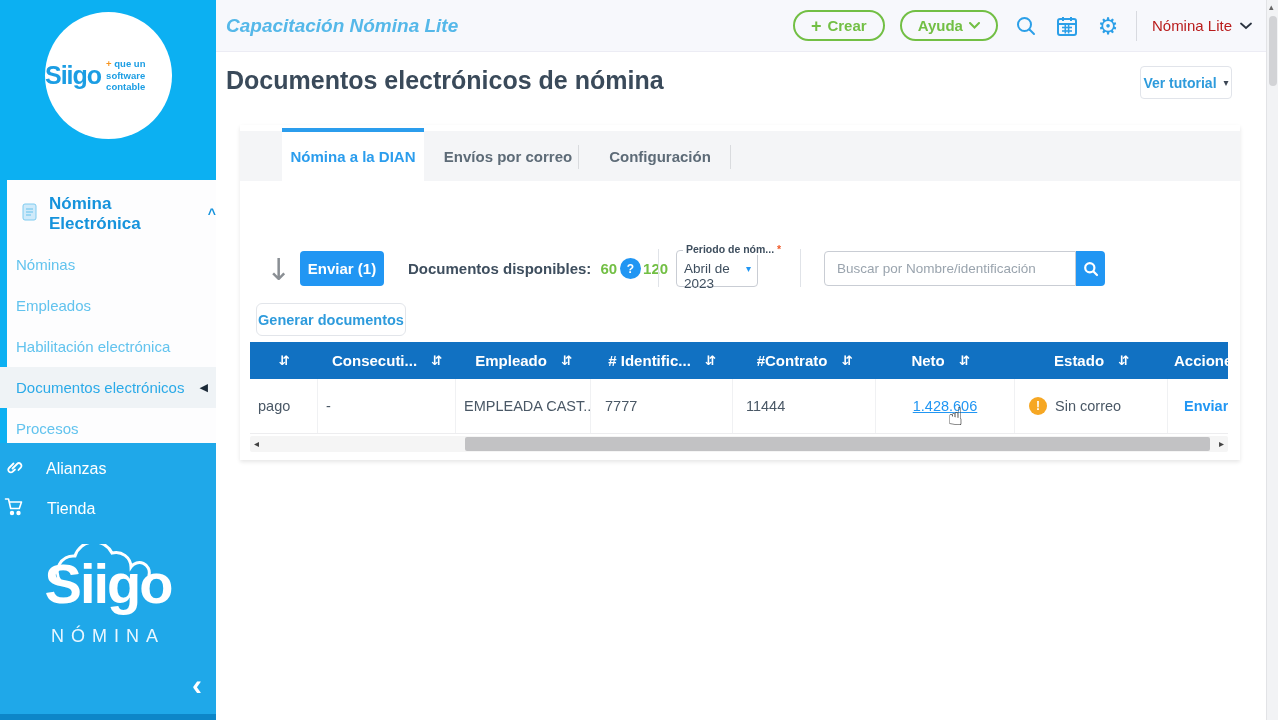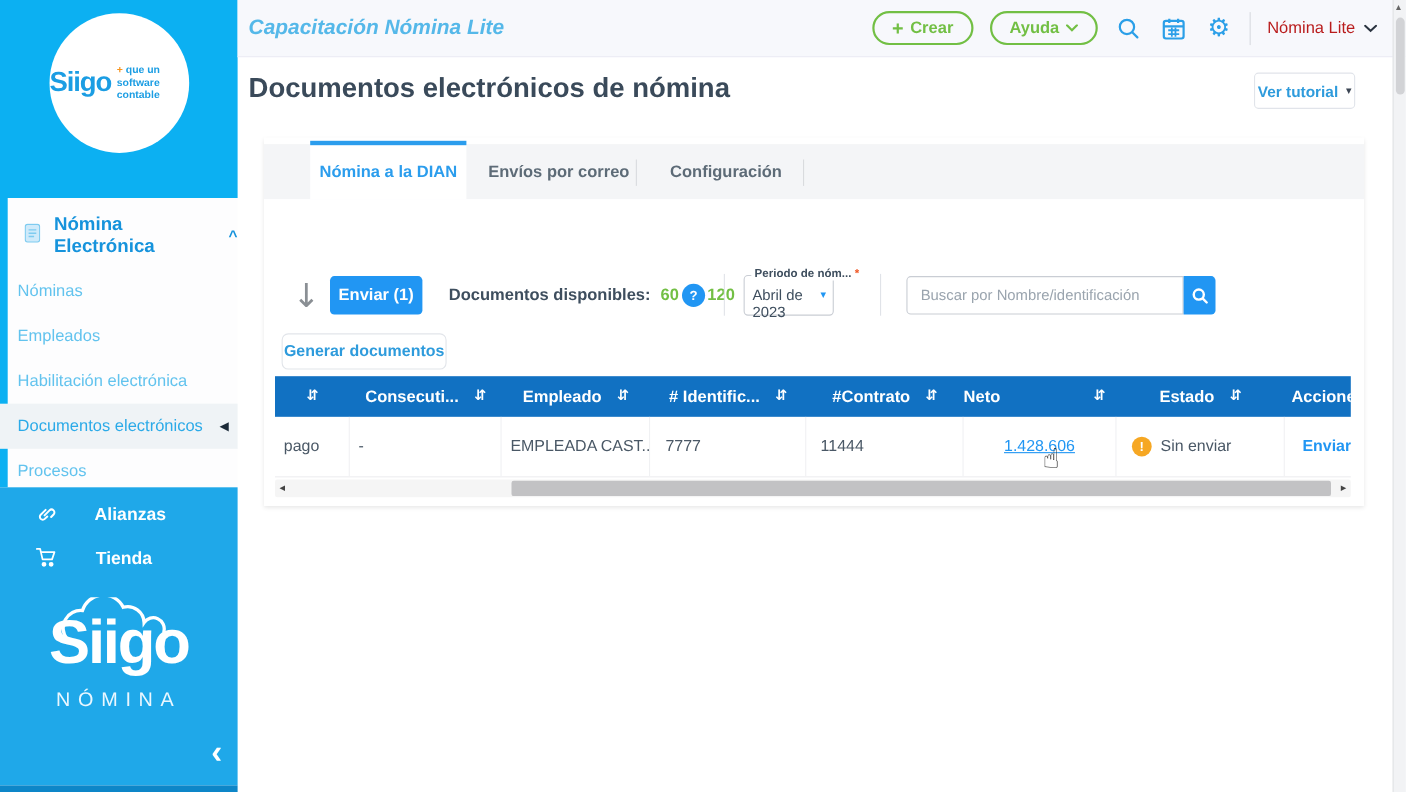--- a/index.html
+++ b/index.html
@@ -18,22 +18,22 @@
   .sb-menu { position:absolute; left:0; top:180px; width:216px; height:263px; background:#fdfdfe; }
   .sb-menu::before { content:""; position:absolute; left:0; top:0; width:7px; height:100%; background:#0cb0f2; }
   .sb-section { display:flex; align-items:center; gap:12px; padding:14px 0 10px 22px; }
   .sb-section-label { color:#1693dc; font-size:17px; font-weight:bold; }
   .sb-caret { color:#1693dc; font-size:14px; font-weight:bold; }
   .sb-item { height:41px; display:flex; align-items:center; padding-left:16px;
     color:#62c3ee; font-size:15px; position:relative; cursor:pointer; }
   .sb-item.active { background:#eff3f6; color:#2baae8; }
   .sb-item .active-arrow { position:absolute; right:8px; color:#1b2a38; font-size:11px; }
   .sb-bottom { position:absolute; left:0; top:443px; width:216px; height:271px; background:#1fa8e9; }
-  .sb-link { display:flex; align-items:center; gap:34px; padding-left:32px; height:40px;
-    color:#fff; font-size:16px; font-weight:bold; cursor:pointer; }
+  .sb-link { display:flex; align-items:center; gap:22px; padding-left:4px; height:40px;
+    color:#fff; font-size:16px; font-weight:normal; cursor:pointer; }
   .sb-link:first-child { margin-top:6px; }
   .sb-logo { position:absolute; left:0; top:95px; width:216px; text-align:center; color:#fff; }
   .sb-logo-word { font-size:56px; font-weight:bold; letter-spacing:-2px; line-height:1; }
   .sb-logo-sub { margin-top:14px; font-size:18px; letter-spacing:7px; color:#eaf7ff; }
   .sb-collapse { position:absolute; right:14px; bottom:14px; color:#fff; font-size:30px;
     font-weight:bold; line-height:1; cursor:pointer; }
   .sb-strip { position:absolute; left:0; top:714px; width:216px; height:6px; background:#0d86c8; }
 
   
   .topbar { position:absolute; left:216px; top:0; right:0; height:52px; background:#f7f8fc;
@@ -89,21 +89,21 @@
   .search-btn { position:absolute; left:1076px; top:251px; width:29px; height:35px; background:#2196f3;
     border:none; border-radius:0 4px 4px 0; display:flex; align-items:center; justify-content:center; cursor:pointer; }
   .gen-btn { position:absolute; left:256px; top:303px; width:150px; height:33px; background:#fff;
     border:1px solid #e2e5ea; border-radius:6px; color:#2e9bdc; font-size:14.5px; font-weight:bold; cursor:pointer; }
 
   
   .table { position:absolute; left:250px; top:342px; width:978px; }
   .thead { display:grid; grid-template-columns:68px 138px 135px 142px 143px 139px 153px 1fr;
     background:#1171c2; height:37px; color:#fff; font-size:15px; font-weight:bold; overflow:hidden; }
   .th { display:flex; align-items:center; justify-content:center; gap:14px; white-space:nowrap; overflow:hidden; }
-  .th.right { justify-content:space-between; padding-right:10px; }
+  .th.right { justify-content:center; padding-right:10px; }
   .th.left { justify-content:flex-start; padding-left:6px; }
   .sort { font-family:"DejaVu Sans",sans-serif; font-size:13px; font-weight:bold; cursor:pointer; }
   .trow { display:grid; grid-template-columns:68px 138px 135px 142px 143px 139px 153px 1fr;
     height:55px; background:#fff; font-size:14.5px; color:#4a5866; border-bottom:1px solid #ededef; }
   .td { display:flex; align-items:center; padding-left:8px; border-right:1px solid #f0f1f3;
     white-space:nowrap; overflow:hidden; }
   .td:last-child { border-right:none; }
   .td.right { justify-content:center; padding-right:8px; }
   .neto-link { color:#2196f3; text-decoration:underline; cursor:pointer; }
   .warn-circle { width:18px; height:18px; border-radius:50%; background:#f6a723; color:#fff;
@@ -323,21 +323,21 @@
     <div class="td">pago</div>
     <div class="td">-</div>
     <div class="td">EMPLEADA CAST...</div>
     <div class="td" style="padding-left:14px;">7777</div>
     <div class="td" style="padding-left:13px;">11444</div>
     <div class="td right">
         <span class="neto-link">1.428.606</span>
       </div>
     <div class="td">
       <span class="warn-circle">!</span>
-      <span>Sin enviar</span>
+      <span>Sin correo</span>
     </div>
     <div class="td">
         <span class="action-link">Enviar</span>
       </div>
   </div>
 </div>
 
 <div class="hscroll">
   <span class="harrow" style="left:4px;">◂</span>
   <div class="hthumb"></div>

